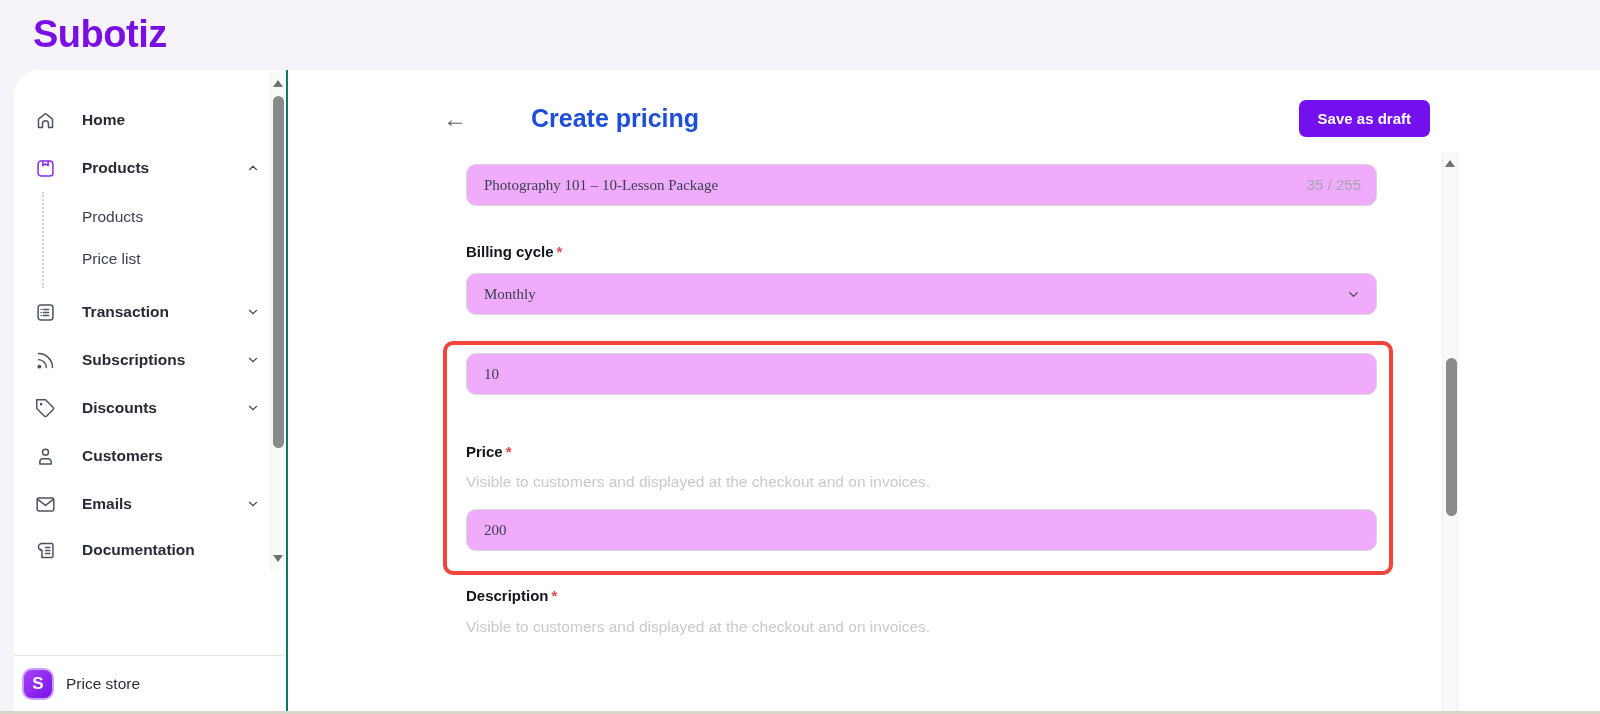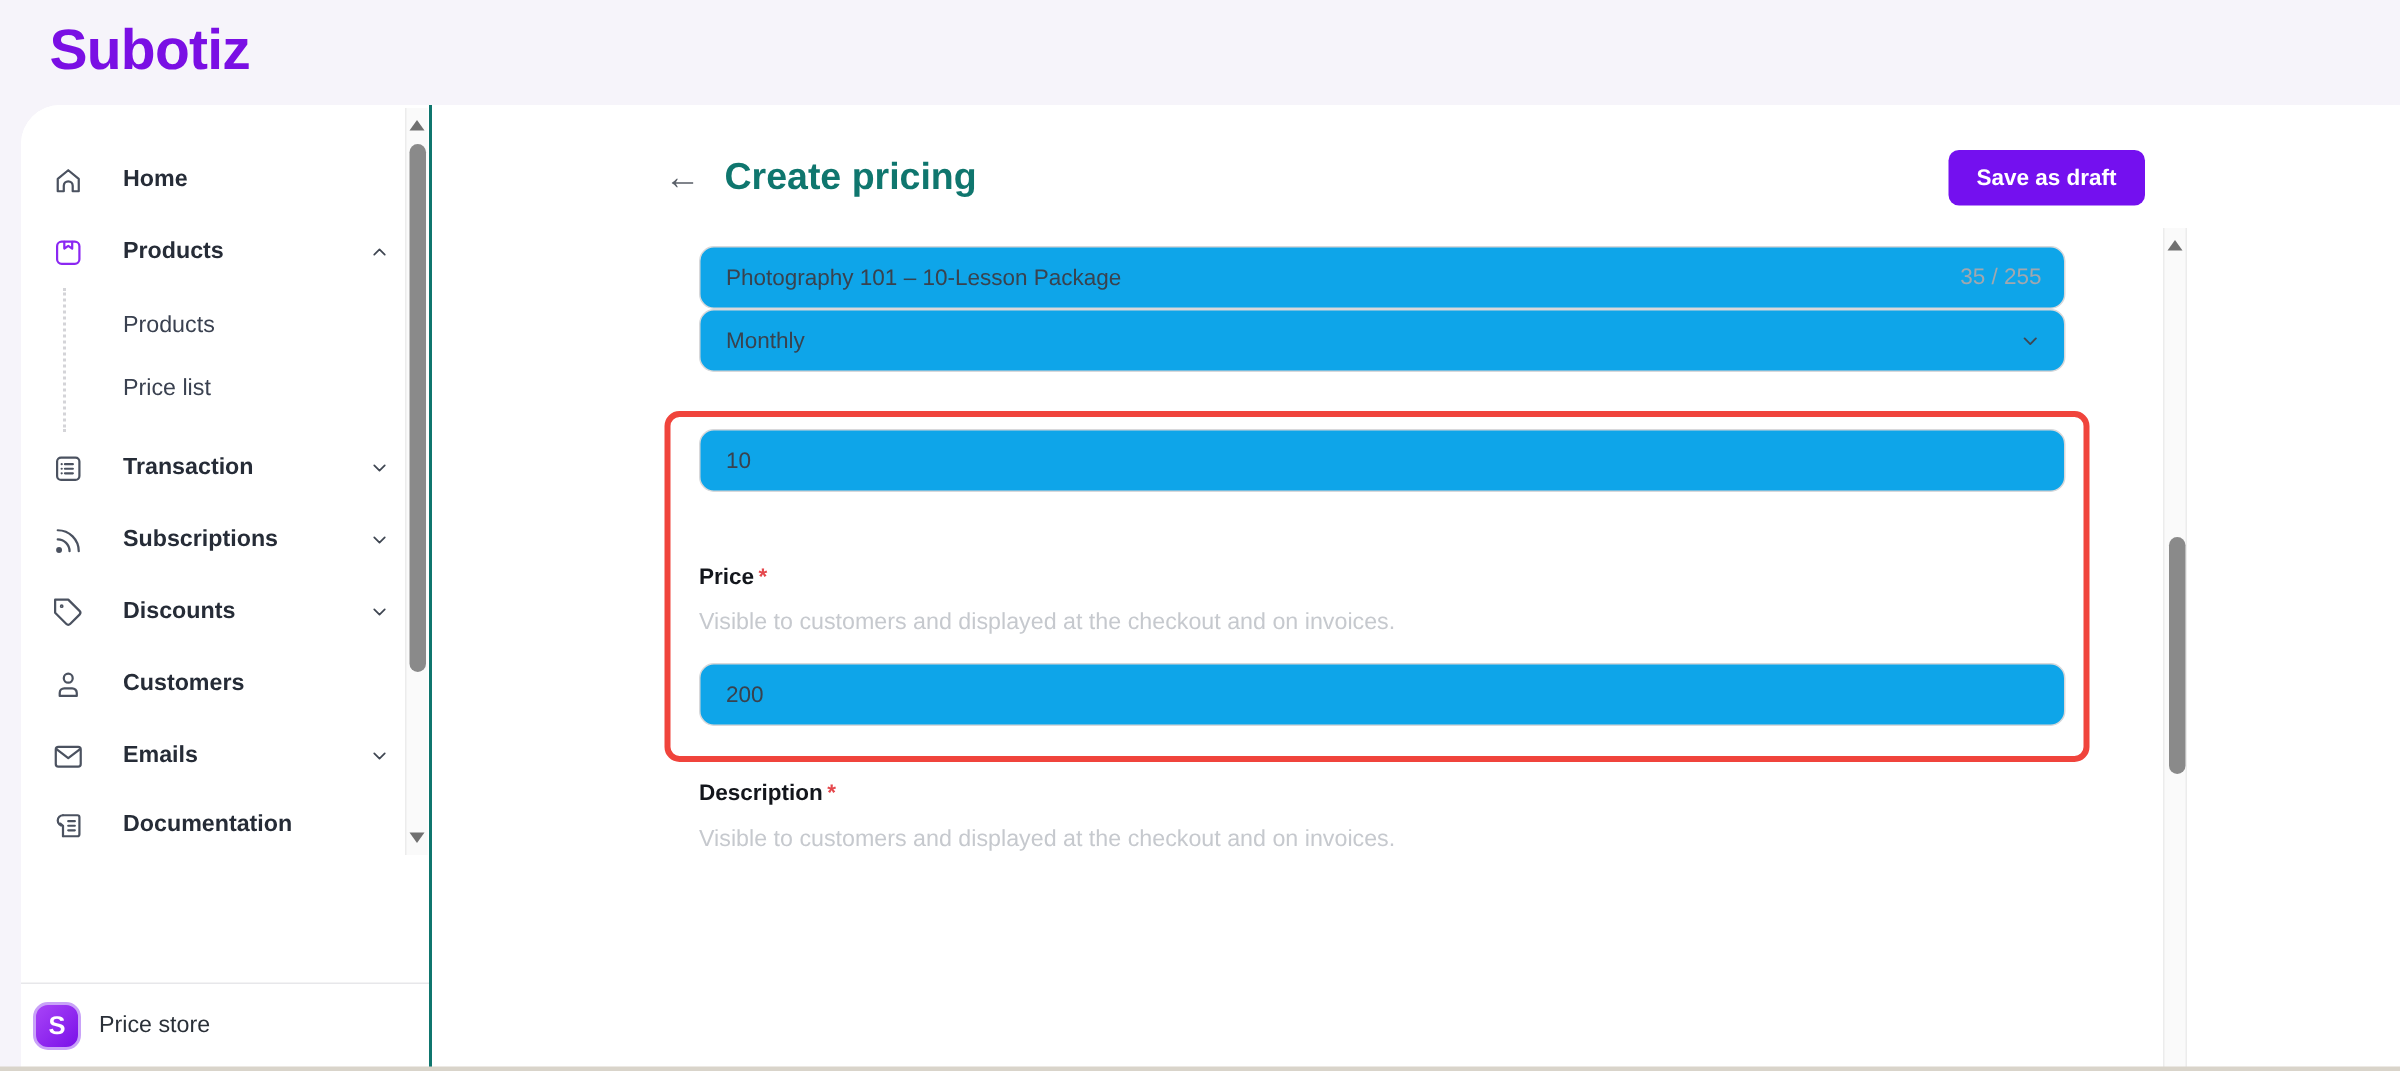--- a/index.html
+++ b/index.html
@@ -53,30 +53,30 @@
                   background:linear-gradient(135deg,#a844f7,#7a10e8);
                   color:#fff; font-weight:800; font-size:17px;
                   display:flex; align-items:center; justify-content:center;
                   border:2px solid #c9a2f8; }
   .store-name { margin-left:12px; font-size:15.5px; color:#2a3038; }
 
   
   .main { position:absolute; left:274px; top:0; right:0; bottom:0; }
   .title-row { display:flex; align-items:center; margin:30px 170px 0 155px; }
   .back-arrow { font-size:24px; color:#5a6069; margin-right:16px; cursor:pointer; line-height:1; }
-  .page-title { font-size:25px; font-weight:700; color:#0f766e; }
+  .page-title { font-size:25px; font-weight:700; color:#1d4ed8;margin-left:48px; }
   .save-btn { margin-left:auto; background:#7410ef; color:#fff; border:none; border-radius:7px;
               font-size:15px; font-weight:600; padding:10px 19px; cursor:pointer;
               font-family:inherit; }
 
   .form-wrap { margin-left:155px; width:950px; }
   .field { margin-left:23px; width:911px; }
   .text-input { width:100%; height:42px; border:1px solid #d8d8da; border-radius:10px;
-                padding:0 17px; font-size:15px; color:#39424e; background:#0ea5e9;
-                font-family:Liberation Sans, sans-serif; outline:none; }
+                padding:0 17px; font-size:15px; color:#39424e; background:#f0abfc;
+                font-family:Liberation Serif, serif; outline:none; }
   .input-wrap { position:relative; }
   .char-counter { position:absolute; right:16px; top:12px; font-size:15px; color:#a2a7ae; }
   .field-label { font-size:15px; font-weight:700; color:#13161c; margin-bottom:13px; }
   .req { color:#e5484d; margin-left:3px; font-weight:600; }
   .helper { font-size:15.5px; color:#c6c9ce; margin-bottom:18px; }
   .select-wrap { position:relative; }
   .select-wrap svg { position:absolute; right:16px; top:14px; }
 
   .first-input { margin-top:27px; }
   .billing-label { margin-top:37px; }
@@ -237,20 +237,23 @@
       <button class="save-btn">Save as draft</button>
     </div>
 
     <div class="form-wrap">
 
       <div class="field first-input input-wrap">
         <input class="text-input" type="text" value="Photography 101 – 10-Lesson Package" style="">
         <span class="char-counter">35 / 255</span>
       </div>
 
+      <div class="field field-label billing-label">
+        <span>Billing cycle</span><span class="req">*</span>
+      </div>
       <div class="field select-wrap">
         <input class="text-input" type="text" readonly="" value="Monthly" style="">
         <svg class="chevron" width="15" height="15" viewBox="0 0 24 24">
             <polyline points="6 9 12 15 18 9"></polyline>
           </svg>
       </div>
 
       <div class="red-box">
         <input class="text-input in-field" type="text" value="10" style="">
 

